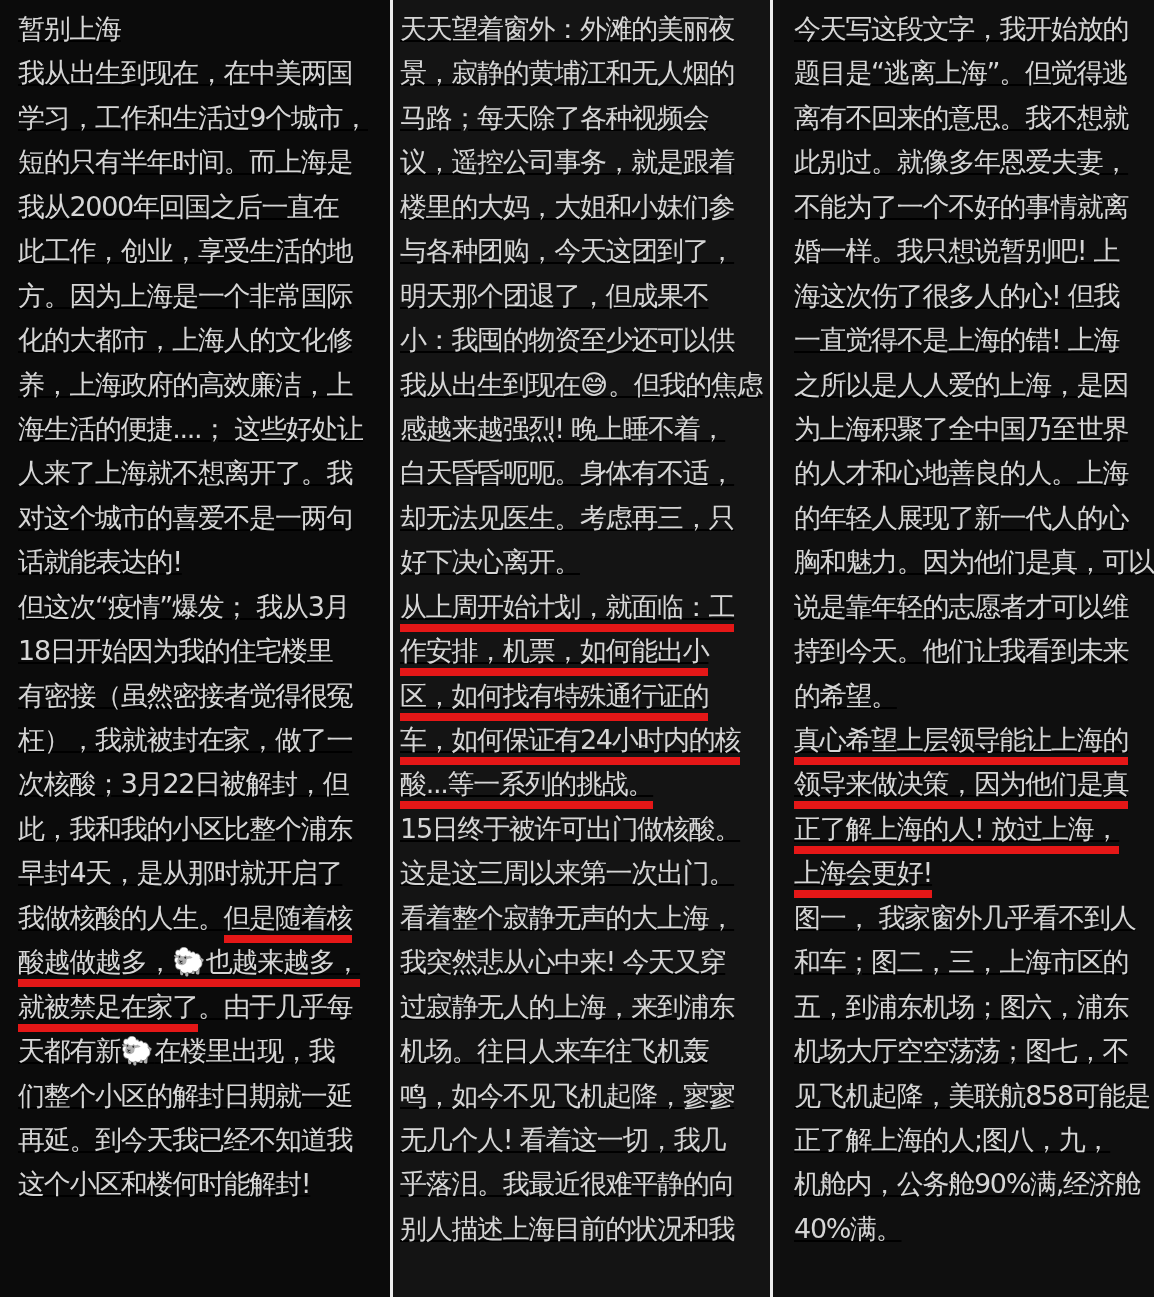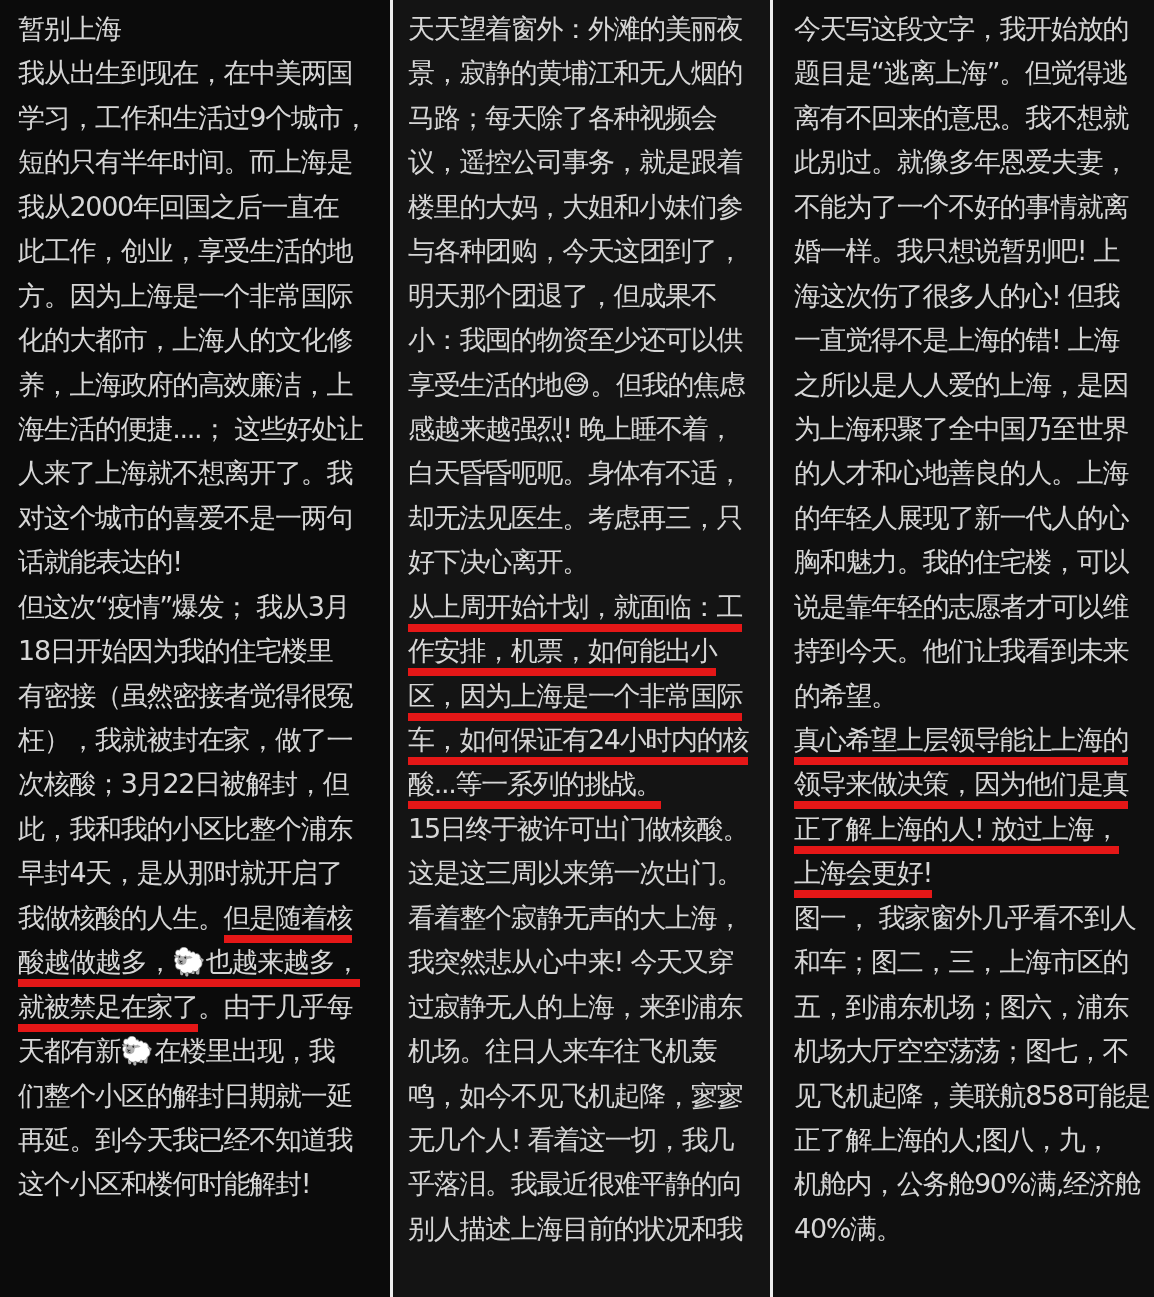--- a/index.html
+++ b/index.html
@@ -17,21 +17,21 @@
     flex-direction: row;
     background: #050505;
   }
   .col {
     box-sizing: border-box;
     padding-top: 7px;
     height: 1297px;
     overflow: hidden;
   }
   .col-1 { width: 390px; padding-left: 18px; padding-right: 18px; background: var(--bg1, #0b0b0b); }
-  .col-2 { width: 377px; padding-left: 15px; padding-right: 8px;  background: var(--bg2, #141414); }
+  .col-2 { width: 377px; padding-left: 7px; padding-right: 8px;  background: var(--bg2, #141414); }
   .col-3 { width: 381px; padding-left: 21px;  background: var(--bg3, #0f0f0f); }
   .divider {
     width: 3px;
     height: 1297px;
     background: var(--divider, #ededed);
     flex: 0 0 3px;
   }
   .line {
     height: 44.45px;
     line-height: 44.45px;
@@ -42,21 +42,21 @@
   }
   .u {
     border-bottom: 8px solid var(--underline, #e51717);
     padding-bottom: 2px;
   }
   .emoji { letter-spacing: 0; }
 </style>
 </head>
 <body>
 
-<div id="screenshot" style="--text: #d6d6d6; --underline: #e51717; --divider: #ededed; --bg1: #0b0b0b; --bg2: #141414; --bg3: #0f0f0f; background: rgb(5, 5, 5);">
+<div id="screenshot" style="--text: #d6d6d6; --underline: #e51717; --divider: #ededed; --bg1: #0b0b0b; --bg2: #141414; --bg3: #0f0f0f; background: rgb(5, 5, 5); text-decoration: underline;">
     <div class="col col-1">
       <div class="line"><span>暂别上海</span></div>
       <div class="line"><span>我从出生到现在，在中美两国</span></div>
       <div class="line"><span>学习，工作和生活过9个城市，</span></div>
       <div class="line"><span>短的只有半年时间。而上海是</span></div>
       <div class="line"><span>我从2000年回国之后一直在</span></div>
       <div class="line"><span>此工作，创业，享受生活的地</span></div>
       <div class="line"><span>方。因为上海是一个非常国际</span></div>
       <div class="line"><span>化的大都市，上海人的文化修</span></div>
       <div class="line"><span>养，上海政府的高效廉洁，上</span></div>
@@ -82,28 +82,28 @@
     <div class="divider"></div>
     <div class="col col-2">
       <div class="line"><span>天天望着窗外：外滩的美丽夜</span></div>
       <div class="line"><span>景，寂静的黄埔江和无人烟的</span></div>
       <div class="line"><span>马路；每天除了各种视频会</span></div>
       <div class="line"><span>议，遥控公司事务，就是跟着</span></div>
       <div class="line"><span>楼里的大妈，大姐和小妹们参</span></div>
       <div class="line"><span>与各种团购，今天这团到了，</span></div>
       <div class="line"><span>明天那个团退了，但成果不</span></div>
       <div class="line"><span>小：我囤的物资至少还可以供</span></div>
-      <div class="line"><span>享受生活的地</span><span class="emoji">😅</span><span>。但我的焦虑</span></div>
+      <div class="line"><span>我从出生到现在</span><span class="emoji">😅</span><span>。但我的焦虑</span></div>
       <div class="line"><span>感越来越强烈! 晚上睡不着，</span></div>
       <div class="line"><span>白天昏昏呃呃。身体有不适，</span></div>
       <div class="line"><span>却无法见医生。考虑再三，只</span></div>
       <div class="line"><span>好下决心离开。</span></div>
       <div class="line"><span class="u">从上周开始计划，就面临：工</span></div>
       <div class="line"><span class="u">作安排，机票，如何能出小</span></div>
-      <div class="line"><span class="u">区，因为上海是一个非常国际</span></div>
+      <div class="line"><span class="u">区，如何找有特殊通行证的</span></div>
       <div class="line"><span class="u">车，如何保证有24小时内的核</span></div>
       <div class="line"><span class="u">酸...等一系列的挑战。</span></div>
       <div class="line"><span>15日终于被许可出门做核酸。</span></div>
       <div class="line"><span>这是这三周以来第一次出门。</span></div>
       <div class="line"><span>看着整个寂静无声的大上海，</span></div>
       <div class="line"><span>我突然悲从心中来! 今天又穿</span></div>
       <div class="line"><span>过寂静无人的上海，来到浦东</span></div>
       <div class="line"><span>机场。往日人来车往飞机轰</span></div>
       <div class="line"><span>鸣，如今不见飞机起降，寥寥</span></div>
       <div class="line"><span>无几个人! 看着这一切，我几</span></div>
@@ -117,21 +117,21 @@
       <div class="line"><span>离有不回来的意思。我不想就</span></div>
       <div class="line"><span>此别过。就像多年恩爱夫妻，</span></div>
       <div class="line"><span>不能为了一个不好的事情就离</span></div>
       <div class="line"><span>婚一样。我只想说暂别吧! 上</span></div>
       <div class="line"><span>海这次伤了很多人的心! 但我</span></div>
       <div class="line"><span>一直觉得不是上海的错! 上海</span></div>
       <div class="line"><span>之所以是人人爱的上海，是因</span></div>
       <div class="line"><span>为上海积聚了全中国乃至世界</span></div>
       <div class="line"><span>的人才和心地善良的人。上海</span></div>
       <div class="line"><span>的年轻人展现了新一代人的心</span></div>
-      <div class="line"><span>胸和魅力。我的住宅楼，可以</span></div>
+      <div class="line"><span>胸和魅力。因为他们是真，可以</span></div>
       <div class="line"><span>说是靠年轻的志愿者才可以维</span></div>
       <div class="line"><span>持到今天。他们让我看到未来</span></div>
       <div class="line"><span>的希望。</span></div>
       <div class="line"><span class="u">真心希望上层领导能让上海的</span></div>
       <div class="line"><span class="u">领导来做决策，因为他们是真</span></div>
       <div class="line"><span class="u">正了解上海的人! 放过上海，</span></div>
       <div class="line"><span class="u">上海会更好!</span></div>
       <div class="line"><span>图一， 我家窗外几乎看不到人</span></div>
       <div class="line"><span>和车；图二，三，上海市区的</span></div>
       <div class="line"><span>五，到浦东机场；图六，浦东</span></div>

